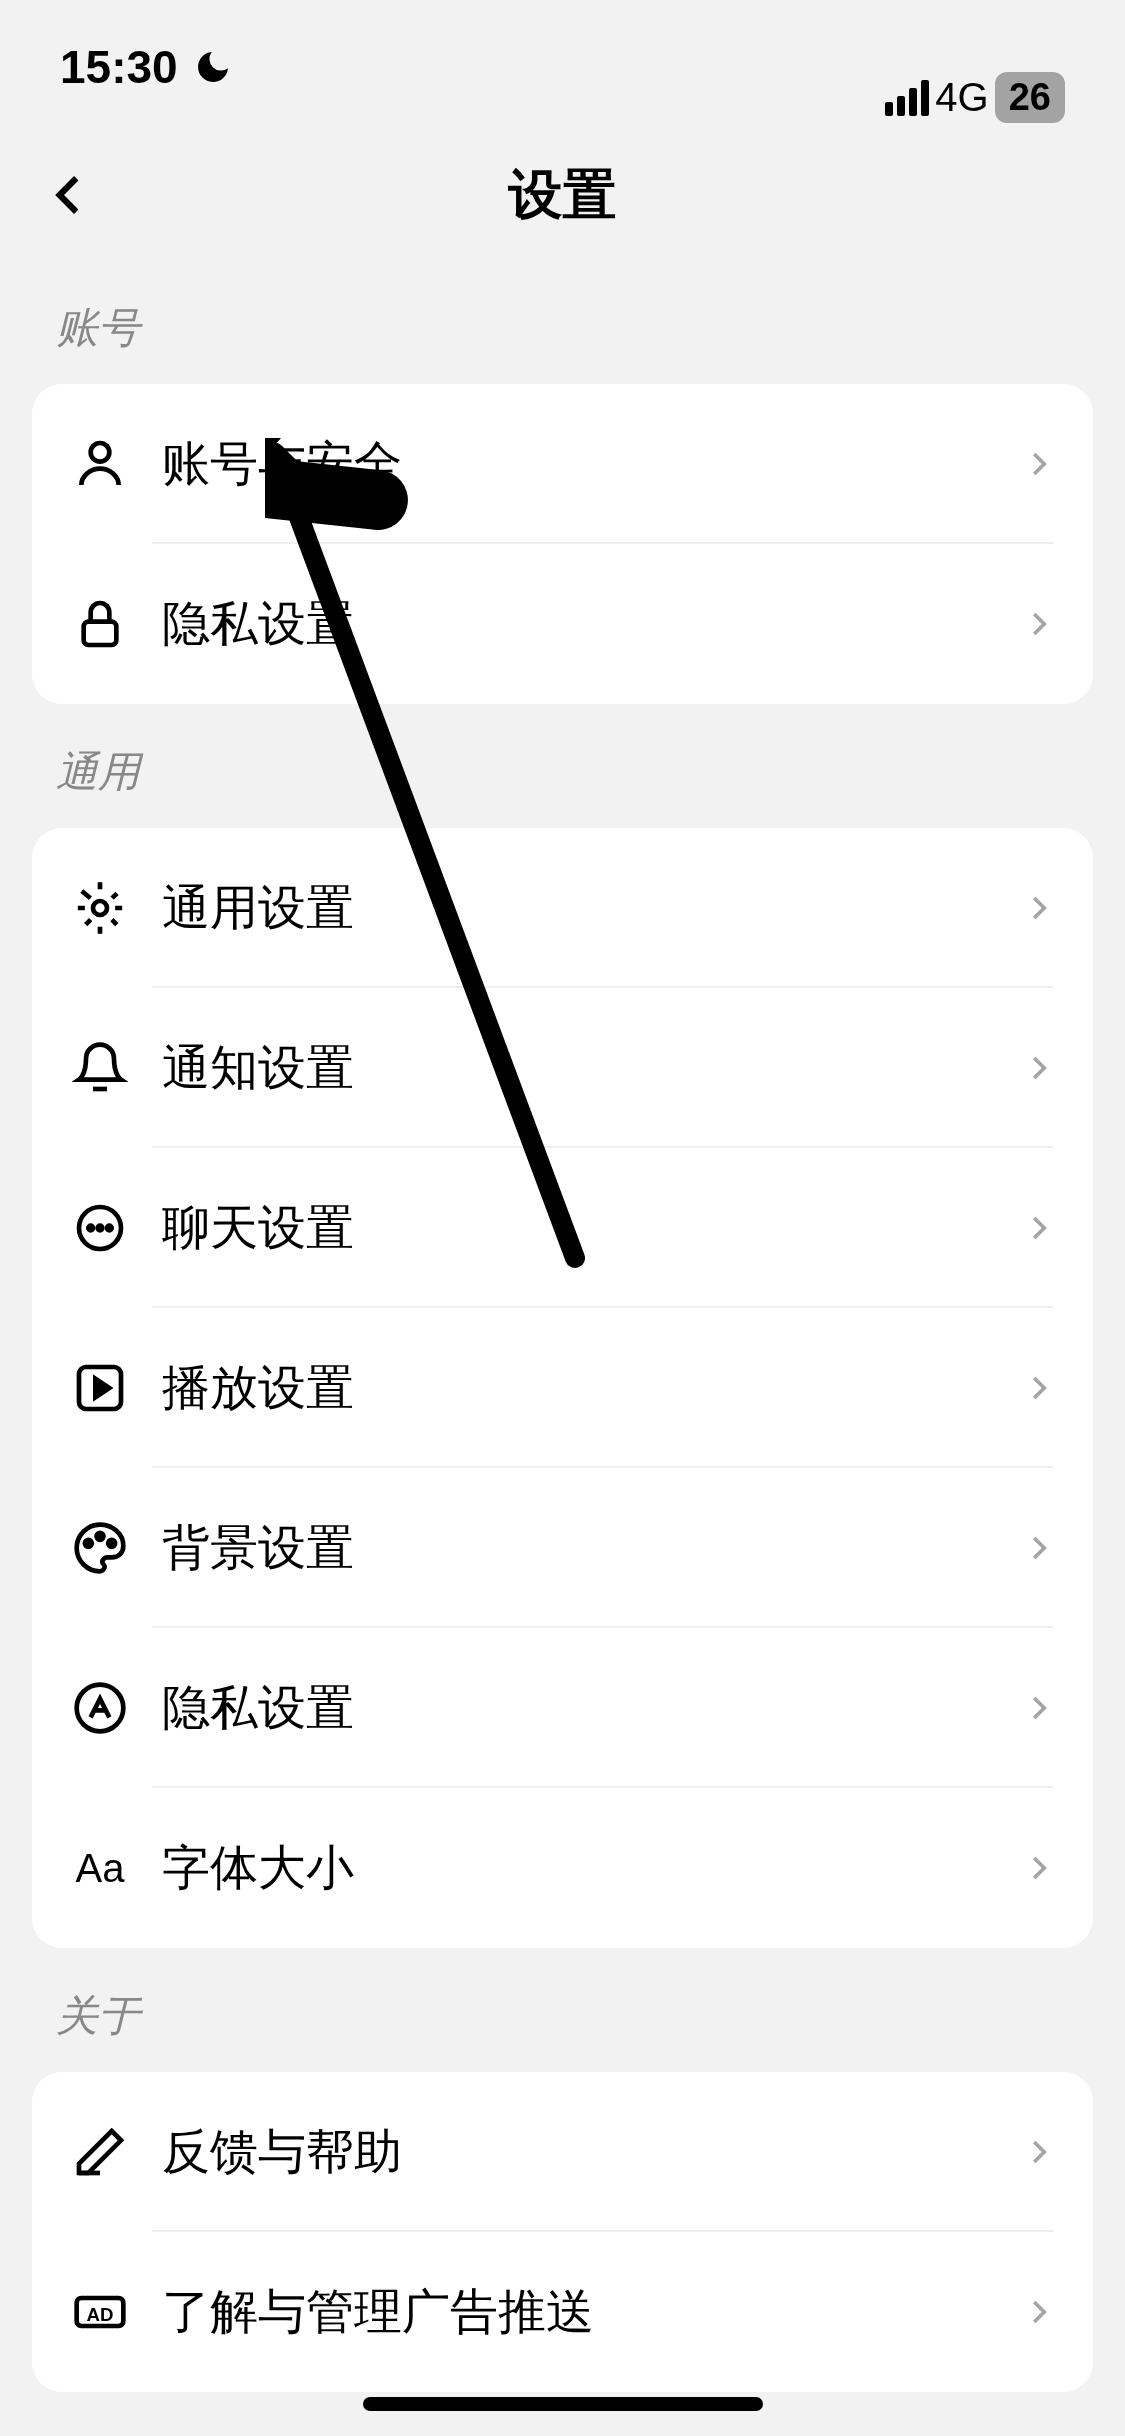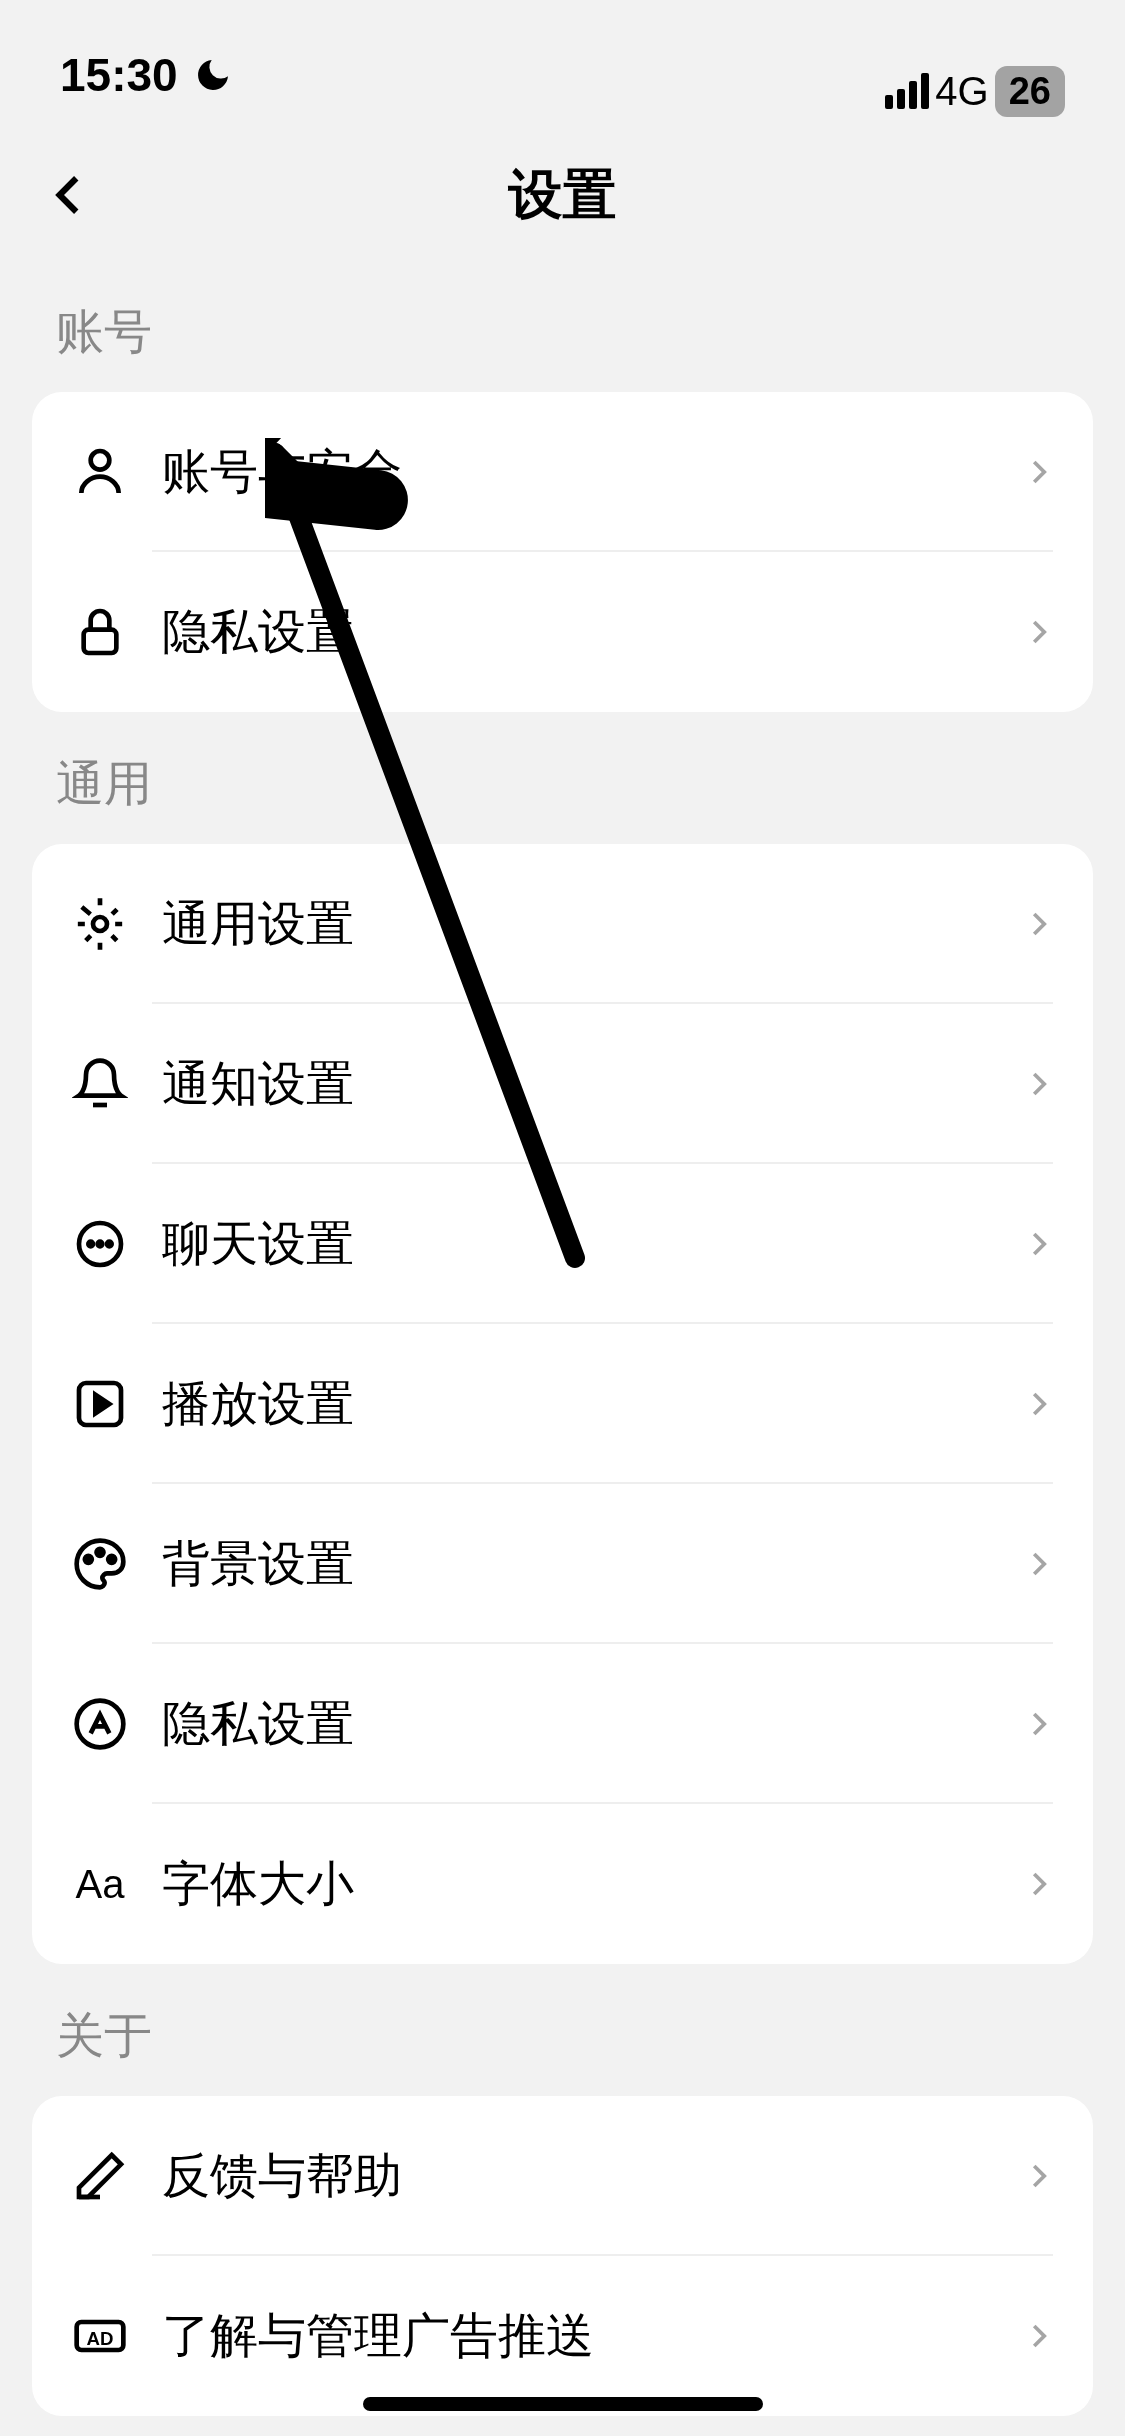--- a/index.html
+++ b/index.html
@@ -13,21 +13,21 @@
       height: 2436px;
       background: #f2f2f2;
       font-family: -apple-system, BlinkMacSystemFont, "PingFang SC", "Helvetica Neue", sans-serif;
       position: relative;
       overflow: hidden;
     }
     
     .status-bar {
       display: flex;
       justify-content: space-between;
-      align-items: center;
+      align-items: flex-start;
       padding: 40px 60px 20px 60px;
       height: 130px;
     }
     
     .status-left {
       display: flex;
       align-items: center;
       gap: 15px;
     }
     
@@ -101,23 +101,24 @@
     
     .page-title {
       flex: 1;
       text-align: center;
       font-size: 54px;
       font-weight: 700;
       color: #000;
     }
     
     .section-header {
-      font-size: 48px;
+      font-size: 42px;
       color: #888;
       padding: 40px 56px 28px 56px;
+      font-style: italic;
     }
     
     .card {
       background: #fff;
       border-radius: 30px;
       margin: 0 32px;
     }
     
     .list-item {
       display: flex;

